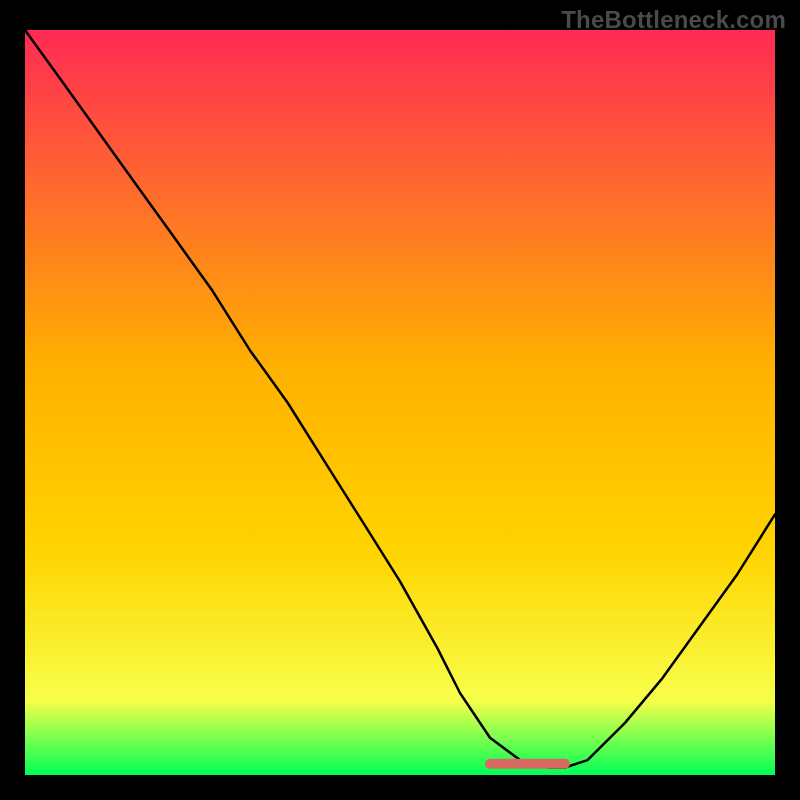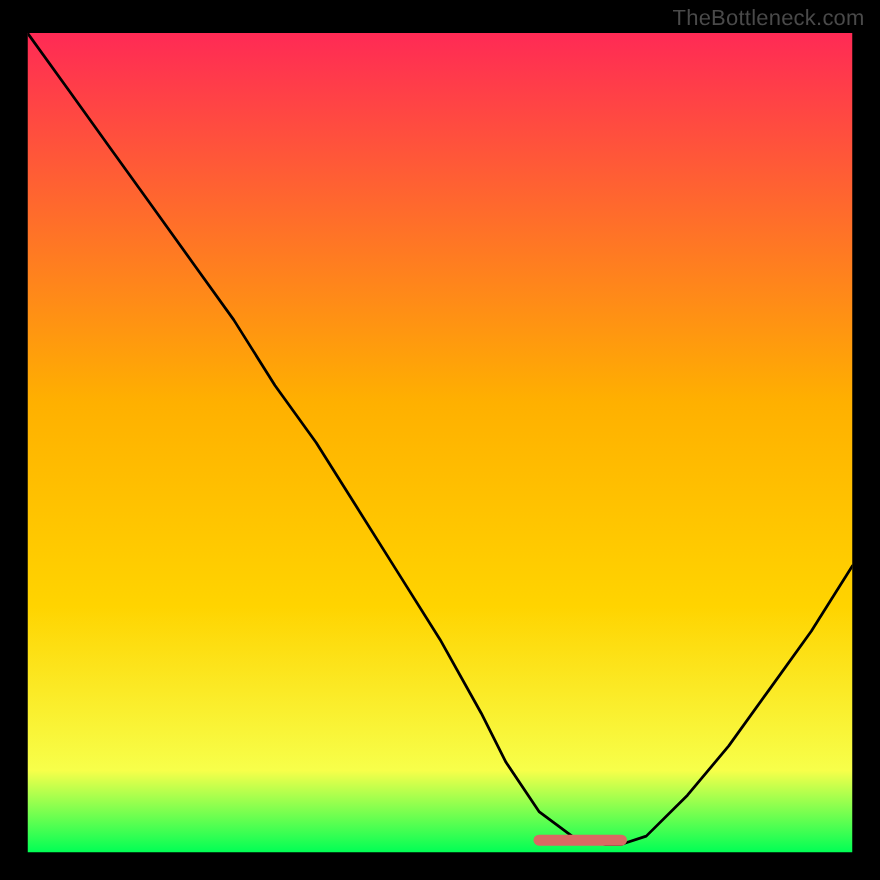--- a/index.html
+++ b/index.html
@@ -15,22 +15,22 @@
     position: relative;
     width: 800px;
     height: 800px;
     background: #000;
   }
   .watermark {
     position: absolute;
     top: 6px;
     right: 14px;
     color: #4a4a4a;
-    font-size: 20px;
-    font-weight: 400;
+    font-size: 24px;
+    font-weight: 700;
     letter-spacing: 0.2px;
     z-index: 10;
   }
   .plot-area {
     position: absolute;
     left: 25px;
     top: 30px;
     width: 750px;
     height: 745px;
   }

